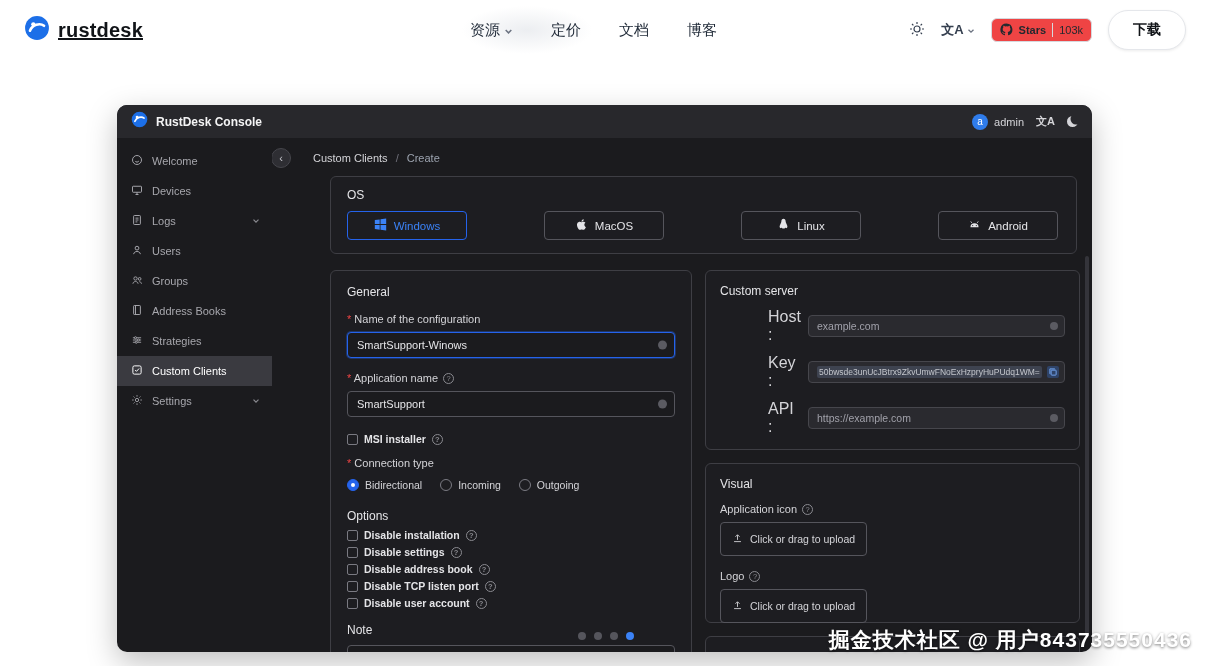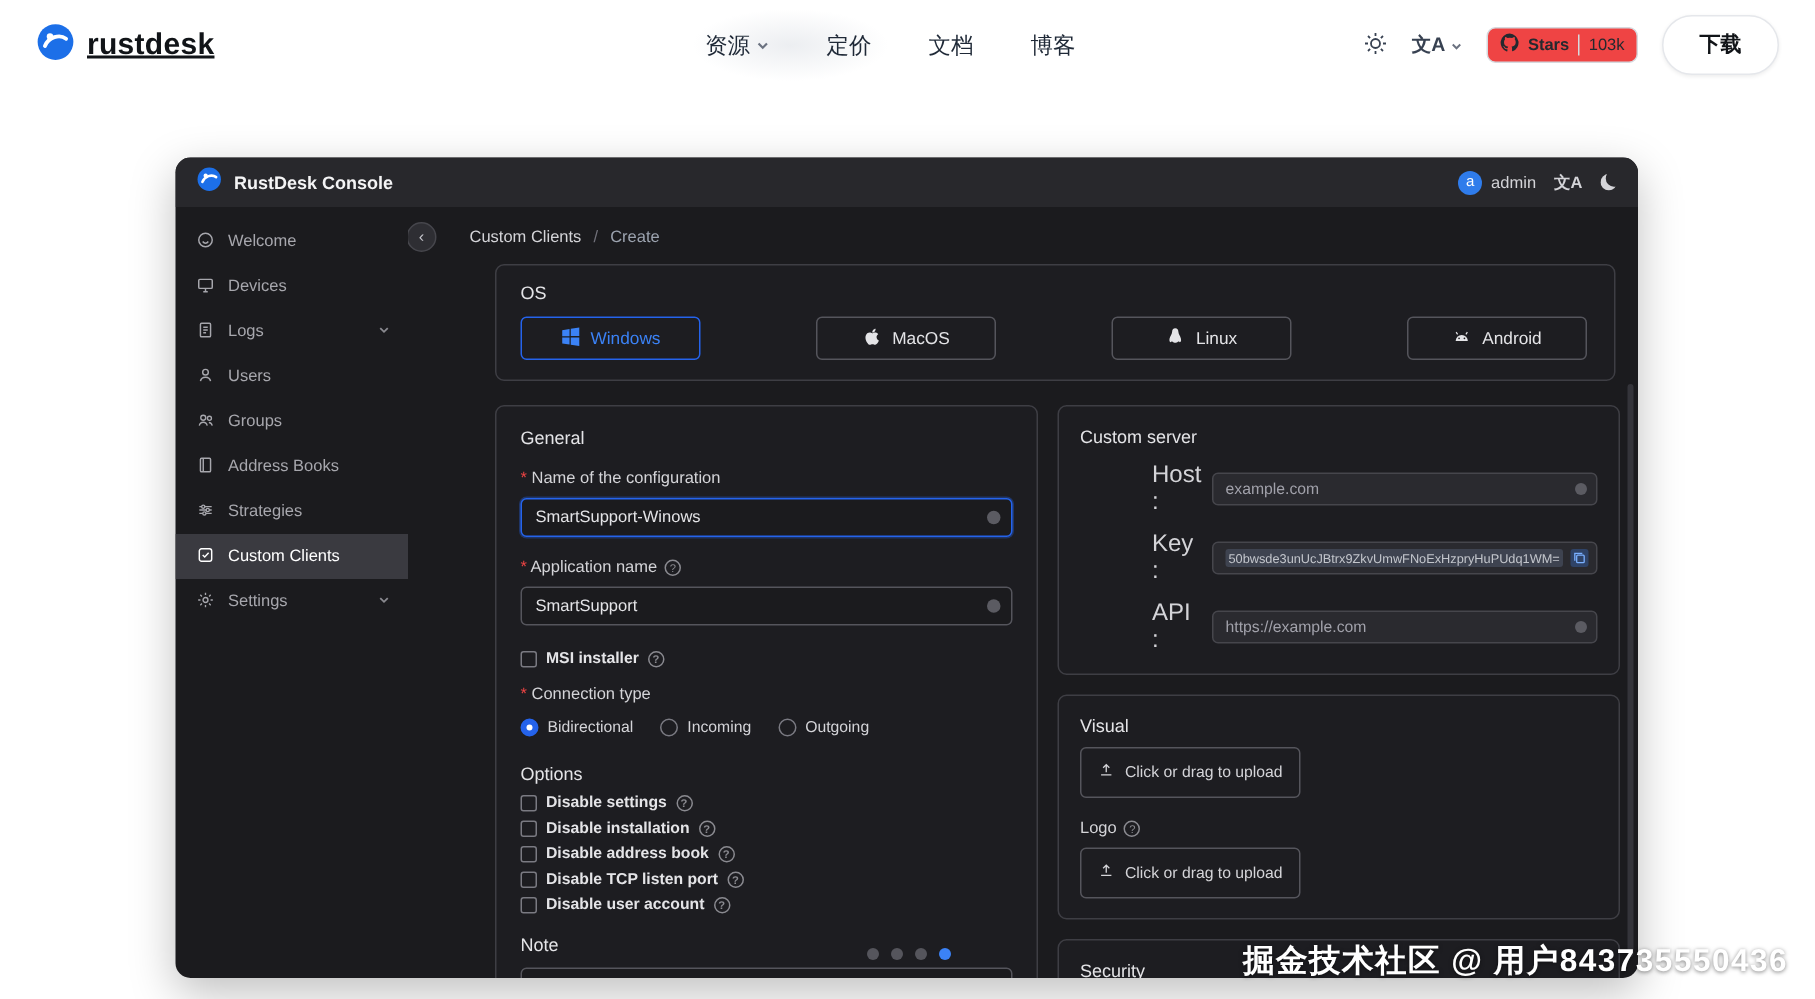--- a/index.html
+++ b/index.html
@@ -357,26 +357,26 @@
               <span class="radio"></span>
               <span>Outgoing</span>
             </span>
           </div>
 
           <div class="section-label">Options</div>
 
           <div class="opt-list" style="margin-top:6px;">
             <div class="check-row">
               <span class="cb"></span>
-              <span>Disable settings</span>
+              <span>Disable installation</span>
               <span class="info"></span>
             </div>
             <div class="check-row">
               <span class="cb"></span>
-              <span>Disable installation</span>
+              <span>Disable settings</span>
               <span class="info"></span>
             </div>
             <div class="check-row">
               <span class="cb"></span>
               <span>Disable address book</span>
               <span class="info"></span>
             </div>
             <div class="check-row">
               <span class="cb"></span>
               <span>Disable TCP listen port</span>
@@ -420,20 +420,24 @@
               <span class="srv-label">API :</span>
               <div class="srv-input">
                 <span class="val">https://example.com</span>
                 <span class="suffix-dot" style="right:6px;width:8px;height:8px;"></span>
               </div>
             </div>
           </div>
 
           <div class="panel visual-panel">
             <div class="panel-title">Visual</div>
+            <div class="field-label" style="margin-top:12px;">
+              <span>Application icon</span>
+              <span class="info"></span>
+            </div>
             <button class="upload-btn">
               <span><svg width="11" height="11" viewBox="0 0 16 16" fill="none" stroke="currentColor" stroke-width="1.3">
                     <path d="M8 10V3M5 5.5L8 2.5l3 3M3 12.5h10"></path>
                   </svg></span>
               <span>Click or drag to upload</span>
             </button>
             <div class="field-label" style="margin-top:14px;">
               <span>Logo</span>
               <span class="info"></span>
             </div>

